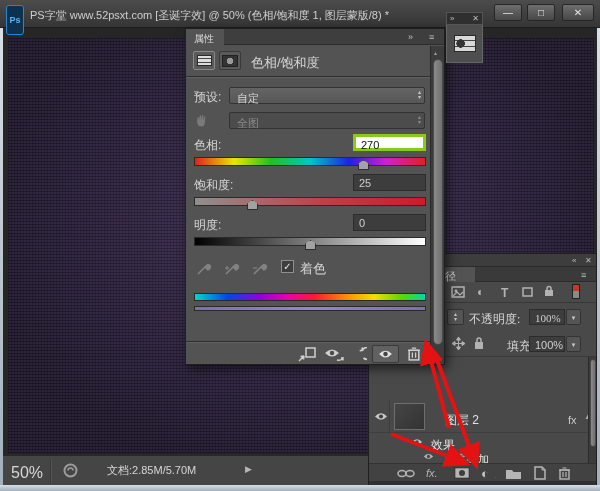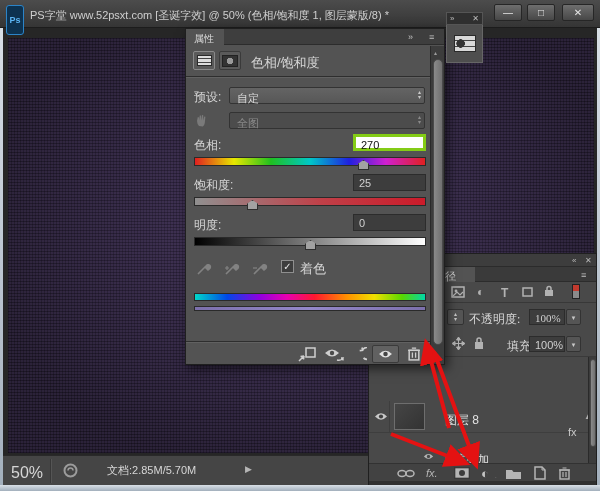--- a/index.html
+++ b/index.html
@@ -186,25 +186,34 @@
 
       <div class="abs" style="left:0;top:44px;width:227px;height:32px;border-bottom:1px solid #3e3e3e;">
         <span class="abs" style="left:5px;top:11px;">
           <svg width="14" height="9" viewBox="0 0 14 9">
               <path d="M1 4.5 Q7 -1.8 13 4.5 Q7 10.8 1 4.5 Z" fill="#c8c8c8"></path>
               <circle cx="7" cy="4.5" r="2.1" fill="#404040"></circle>
             </svg>
         </span>
         <div class="abs" style="left:20px;top:0;width:1px;height:32px;background:#3e3e3e;"></div>
         <div class="abs thumb-dark" style="left:25px;top:2px;width:31px;height:27px;"></div>
-        <div class="abs lyr-row-label" style="left:76px;top:11px;">图层 8</div>
-        <div class="abs" style="left:199px;top:25px;color:#c8c8c8;font-size:11px;">fx</div>
+        <div class="abs lyr-row-label" style="left:76px;top:11px;">图层 2</div>
+        <div class="abs" style="left:199px;top:13px;color:#c8c8c8;font-size:11px;">fx</div>
         <div class="abs" style="left:215px;top:11px;color:#b0b0b0;font-size:8px;">▲</div>
       </div>
 
+      <div class="abs" style="left:0;top:77px;width:227px;height:16px;">
+        <span class="abs" style="left:42px;top:4px;">
+          <svg width="12" height="8" viewBox="0 0 14 9">
+              <path d="M1 4.5 Q7 -1.8 13 4.5 Q7 10.8 1 4.5 Z" fill="#c0c0c0"></path>
+              <circle cx="7" cy="4.5" r="2.1" fill="#484848"></circle>
+            </svg>
+        </span>
+        <div class="abs lyr-row-label" style="left:62px;top:3px;">效果</div>
+      </div>
 
       <div class="abs" style="left:0;top:93px;width:227px;height:14px;">
         <span class="abs" style="left:54px;top:3px;">
           <svg width="11" height="7" viewBox="0 0 14 9">
               <path d="M1 4.5 Q7 -1.8 13 4.5 Q7 10.8 1 4.5 Z" fill="#b4b4b4"></path>
               <circle cx="7" cy="4.5" r="2.1" fill="#484848"></circle>
             </svg>
         </span>
         <div class="abs lyr-row-label" style="left:76px;top:2px;font-size:11px;">图案叠加</div>
       </div>

